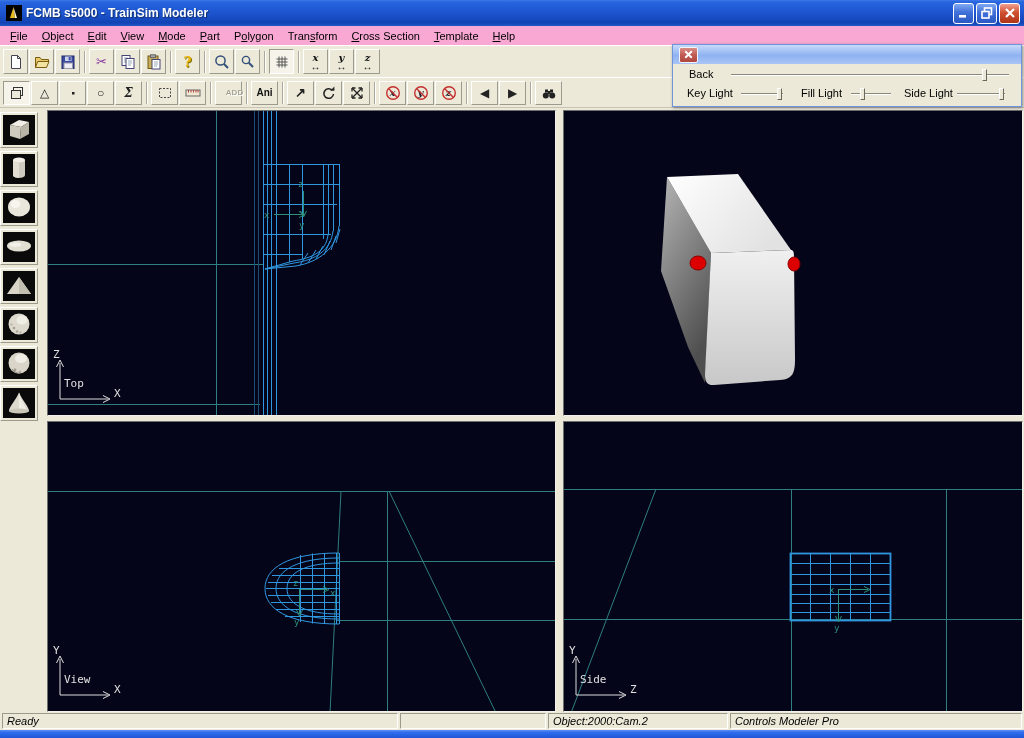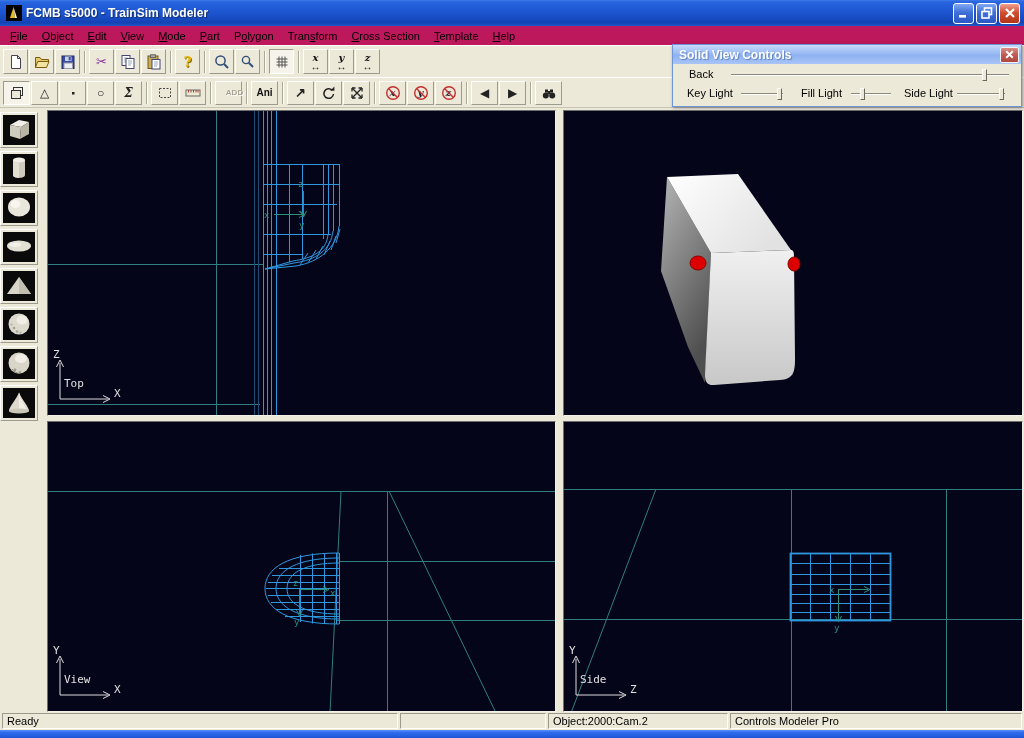--- a/index.html
+++ b/index.html
@@ -14,21 +14,21 @@
   .app-icon{width:16px;height:16px;margin:0 4px 0 2px;flex:0 0 auto;}
   .title-text{color:#fff;font-weight:bold;font-size:12px;text-shadow:1px 1px 1px #10306E;flex:1;
     white-space:nowrap;overflow:hidden;}
   .winbtns{display:flex;gap:2px;}
   .wbtn{width:21px;height:21px;border-radius:3px;border:1px solid #fff;display:flex;align-items:center;
     justify-content:center;background:linear-gradient(180deg,#7FA8F2,#3F6FD8 45%,#2A58C4);}
   .wbtn.close{background:linear-gradient(180deg,#F0A090,#D05030 45%,#B03418);}
 
   
   .menubar{position:absolute;top:26px;left:0;right:0;height:19px;display:flex;align-items:center;
-    padding-left:3px;background:#be185d;}
+    padding-left:3px;background:#f9a8d4;}
   .menu-item{padding:2px 7px;cursor:default;}
   .menu-item u{text-decoration:underline;}
 
   
   .toolbar{position:absolute;left:0;right:0;display:flex;align-items:center;padding-left:3px;
     background:#ECE9D8;border-top:1px solid #FFFFFF;}
   .tb1{top:45px;height:32px;}
   .tb2{top:77px;height:31px;border-bottom:1px solid #C8C4B4;}
   .tbtn{width:25px;height:25px;margin-right:1px;display:flex;align-items:center;justify-content:center;
     background:#ECE9D8;border:1px solid;border-color:#FFFFFF #9C9A8C #9C9A8C #FFFFFF;flex-direction:column;}
@@ -69,21 +69,21 @@
   .vp-axes{position:absolute;left:2px;bottom:2px;width:100px;height:62px;color:#E0E0E0;}
   .vp-axes span{position:absolute;font:11px "DejaVu Sans Mono",monospace;}
   .vp-axes .axv{left:3px;top:-3px;}
   .vp-axes .axh{left:64px;top:36px;}
   .vp-axes .vplbl{left:14px;top:26px;}
 
   
   .statusbar{position:absolute;left:0;right:0;bottom:8px;height:18px;background:#ECE9D8;display:flex;
     align-items:stretch;padding:1px 2px 1px 2px;gap:2px;}
   .sp{border:1px solid;border-color:#9C9A8C #FFFFFF #FFFFFF #9C9A8C;padding:1px 4px;line-height:13px;
-    white-space:nowrap;overflow:hidden;}
+    white-space:nowrap;overflow:hidden;font-style:italic;}
   .sp.w1{width:396px;} .sp.w2{width:146px;} .sp.w3{width:180px;} .sp.w4{flex:1;}
   .taskbar-strip{position:absolute;left:0;right:0;bottom:0;height:8px;
     background:linear-gradient(180deg,#5E8FF5 0%,#2E6EEE 30%,#1D55D6 100%);}
 
   
   .dialog{position:absolute;left:672px;top:44px;width:350px;height:63px;background:#ECE9D8;
     border:1px solid #6F95D8;box-shadow:1px 1px 3px rgba(0,0,30,.4);z-index:50;}
   .dlg-title{height:19px;display:flex;align-items:center;padding:0 2px 0 6px;
     background:linear-gradient(180deg,#C6DAFB 0%,#8FB2F1 55%,#A9C5F7 100%);}
   .dlg-title-text{flex:1;color:#fff;font-weight:bold;font-size:12px;text-shadow:1px 1px 1px #6080C0;}
@@ -600,21 +600,20 @@
   <div class="statusbar" id="statusbar">
       <div class="sp w1">Ready</div>
       <div class="sp w2"></div>
       <div class="sp w3">Object:2000:Cam.2</div>
       <div class="sp w4">Controls Modeler Pro</div>
     </div>
   <div class="taskbar-strip"></div>
 
   <div class="dialog">
     <div class="dlg-title">
-      <span class="dlg-title-text">Solid View Controls</span>
       <span class="dlg-close">
           <svg width="13" height="13" viewBox="0 0 16 16">
             <path d="M4 4 L12 12 M12 4 L4 12" stroke="#fff" stroke-width="2.4"></path>
           </svg>
         </span>
     </div>
     <div class="dlg-body">
       <label style="left:16px;top:4px">Back</label>
       <div class="slider" style="left:58px;top:5px;width:278px">
           <div class="track"></div>

